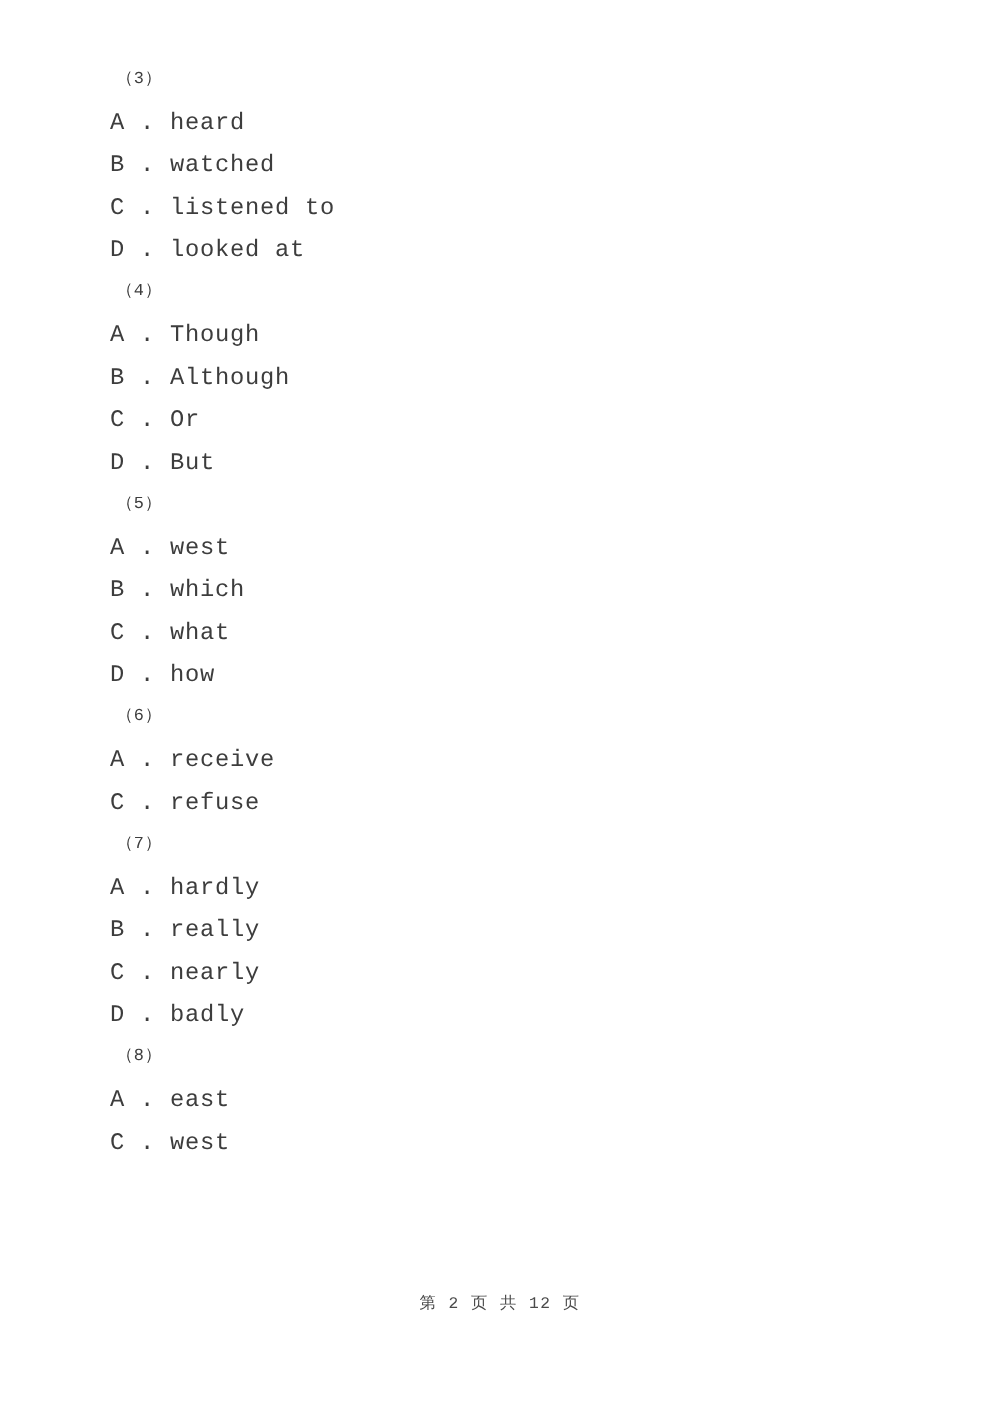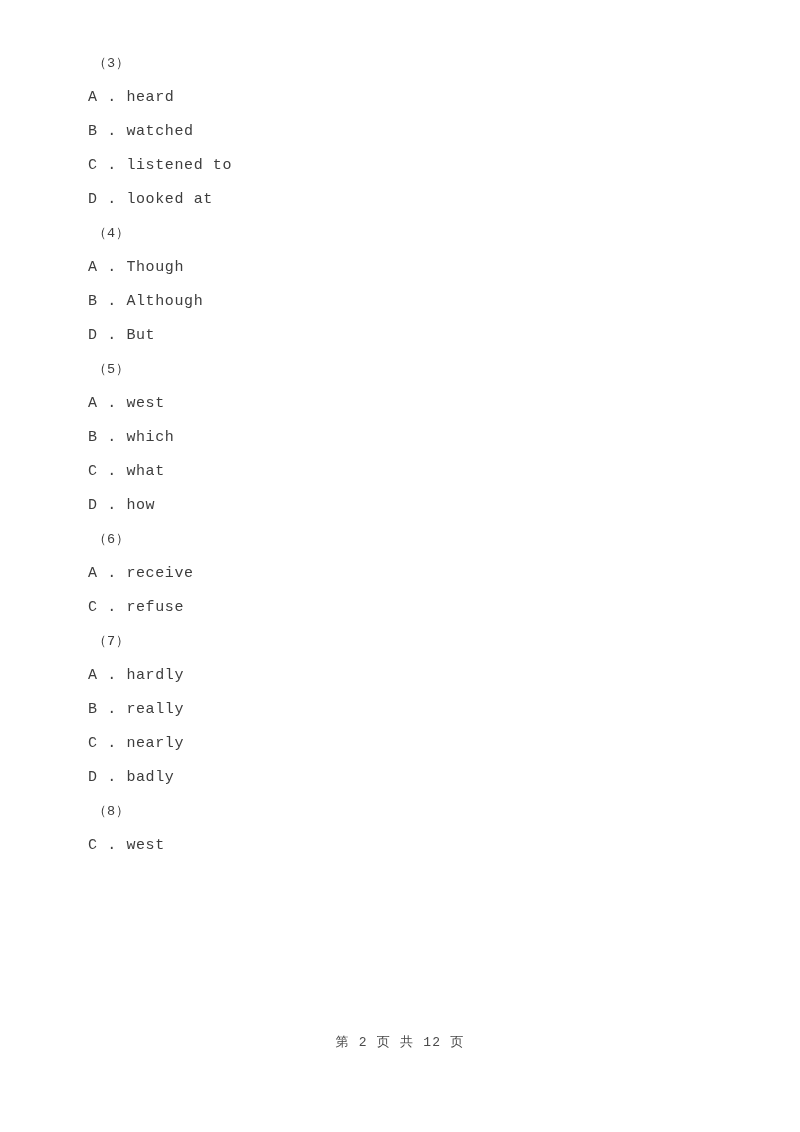--- a/index.html
+++ b/index.html
@@ -44,21 +44,21 @@
     font-size: 13.5px;
     letter-spacing: 0.6px;
     padding-left: 5px;
     color: #3d3d3d;
     white-space: pre;
   }
 
   .opt-line {
     height: 34px;
     line-height: 34px;
-    font-size: 15px;
+    font-size: 19px;
     letter-spacing: 0.6px;
     color: #3d3d3d;
     white-space: pre;
   }
 
   .opt-letter {
     display: inline;
   }
 
   .opt-sep {
@@ -95,20 +95,21 @@
       <div class="opt-line"><span class="opt-letter">A</span><span class="opt-sep"> . </span><span class="opt-text">heard</span></div>
       <div class="opt-line"><span class="opt-letter">B</span><span class="opt-sep"> . </span><span class="opt-text">watched</span></div>
       <div class="opt-line"><span class="opt-letter">C</span><span class="opt-sep"> . </span><span class="opt-text">listened to</span></div>
       <div class="opt-line"><span class="opt-letter">D</span><span class="opt-sep"> . </span><span class="opt-text">looked at</span></div>
     </div>
 
     <div class="q-block">
       <div class="q-number">（4）</div>
       <div class="opt-line"><span class="opt-letter">A</span><span class="opt-sep"> . </span><span class="opt-text">Though</span></div>
       <div class="opt-line"><span class="opt-letter">B</span><span class="opt-sep"> . </span><span class="opt-text">Although</span></div>
+      <div class="opt-line"><span class="opt-letter">C</span><span class="opt-sep"> . </span><span class="opt-text">Or</span></div>
       <div class="opt-line"><span class="opt-letter">D</span><span class="opt-sep"> . </span><span class="opt-text">But</span></div>
     </div>
 
     <div class="q-block">
       <div class="q-number">（5）</div>
       <div class="opt-line"><span class="opt-letter">A</span><span class="opt-sep"> . </span><span class="opt-text">west</span></div>
       <div class="opt-line"><span class="opt-letter">B</span><span class="opt-sep"> . </span><span class="opt-text">which</span></div>
       <div class="opt-line"><span class="opt-letter">C</span><span class="opt-sep"> . </span><span class="opt-text">what</span></div>
       <div class="opt-line"><span class="opt-letter">D</span><span class="opt-sep"> . </span><span class="opt-text">how</span></div>
     </div>
@@ -122,20 +123,21 @@
     <div class="q-block">
       <div class="q-number">（7）</div>
       <div class="opt-line"><span class="opt-letter">A</span><span class="opt-sep"> . </span><span class="opt-text">hardly</span></div>
       <div class="opt-line"><span class="opt-letter">B</span><span class="opt-sep"> . </span><span class="opt-text">really</span></div>
       <div class="opt-line"><span class="opt-letter">C</span><span class="opt-sep"> . </span><span class="opt-text">nearly</span></div>
       <div class="opt-line"><span class="opt-letter">D</span><span class="opt-sep"> . </span><span class="opt-text">badly</span></div>
     </div>
 
     <div class="q-block">
       <div class="q-number">（8）</div>
+      <div class="opt-line"><span class="opt-letter">A</span><span class="opt-sep"> . </span><span class="opt-text">east</span></div>
       <div class="opt-line"><span class="opt-letter">C</span><span class="opt-sep"> . </span><span class="opt-text">west</span></div>
     </div>
 
   </div>
 
   <div class="footer">第 2 页 共 12 页</div>
 
 </div>
 
 </body></html>

